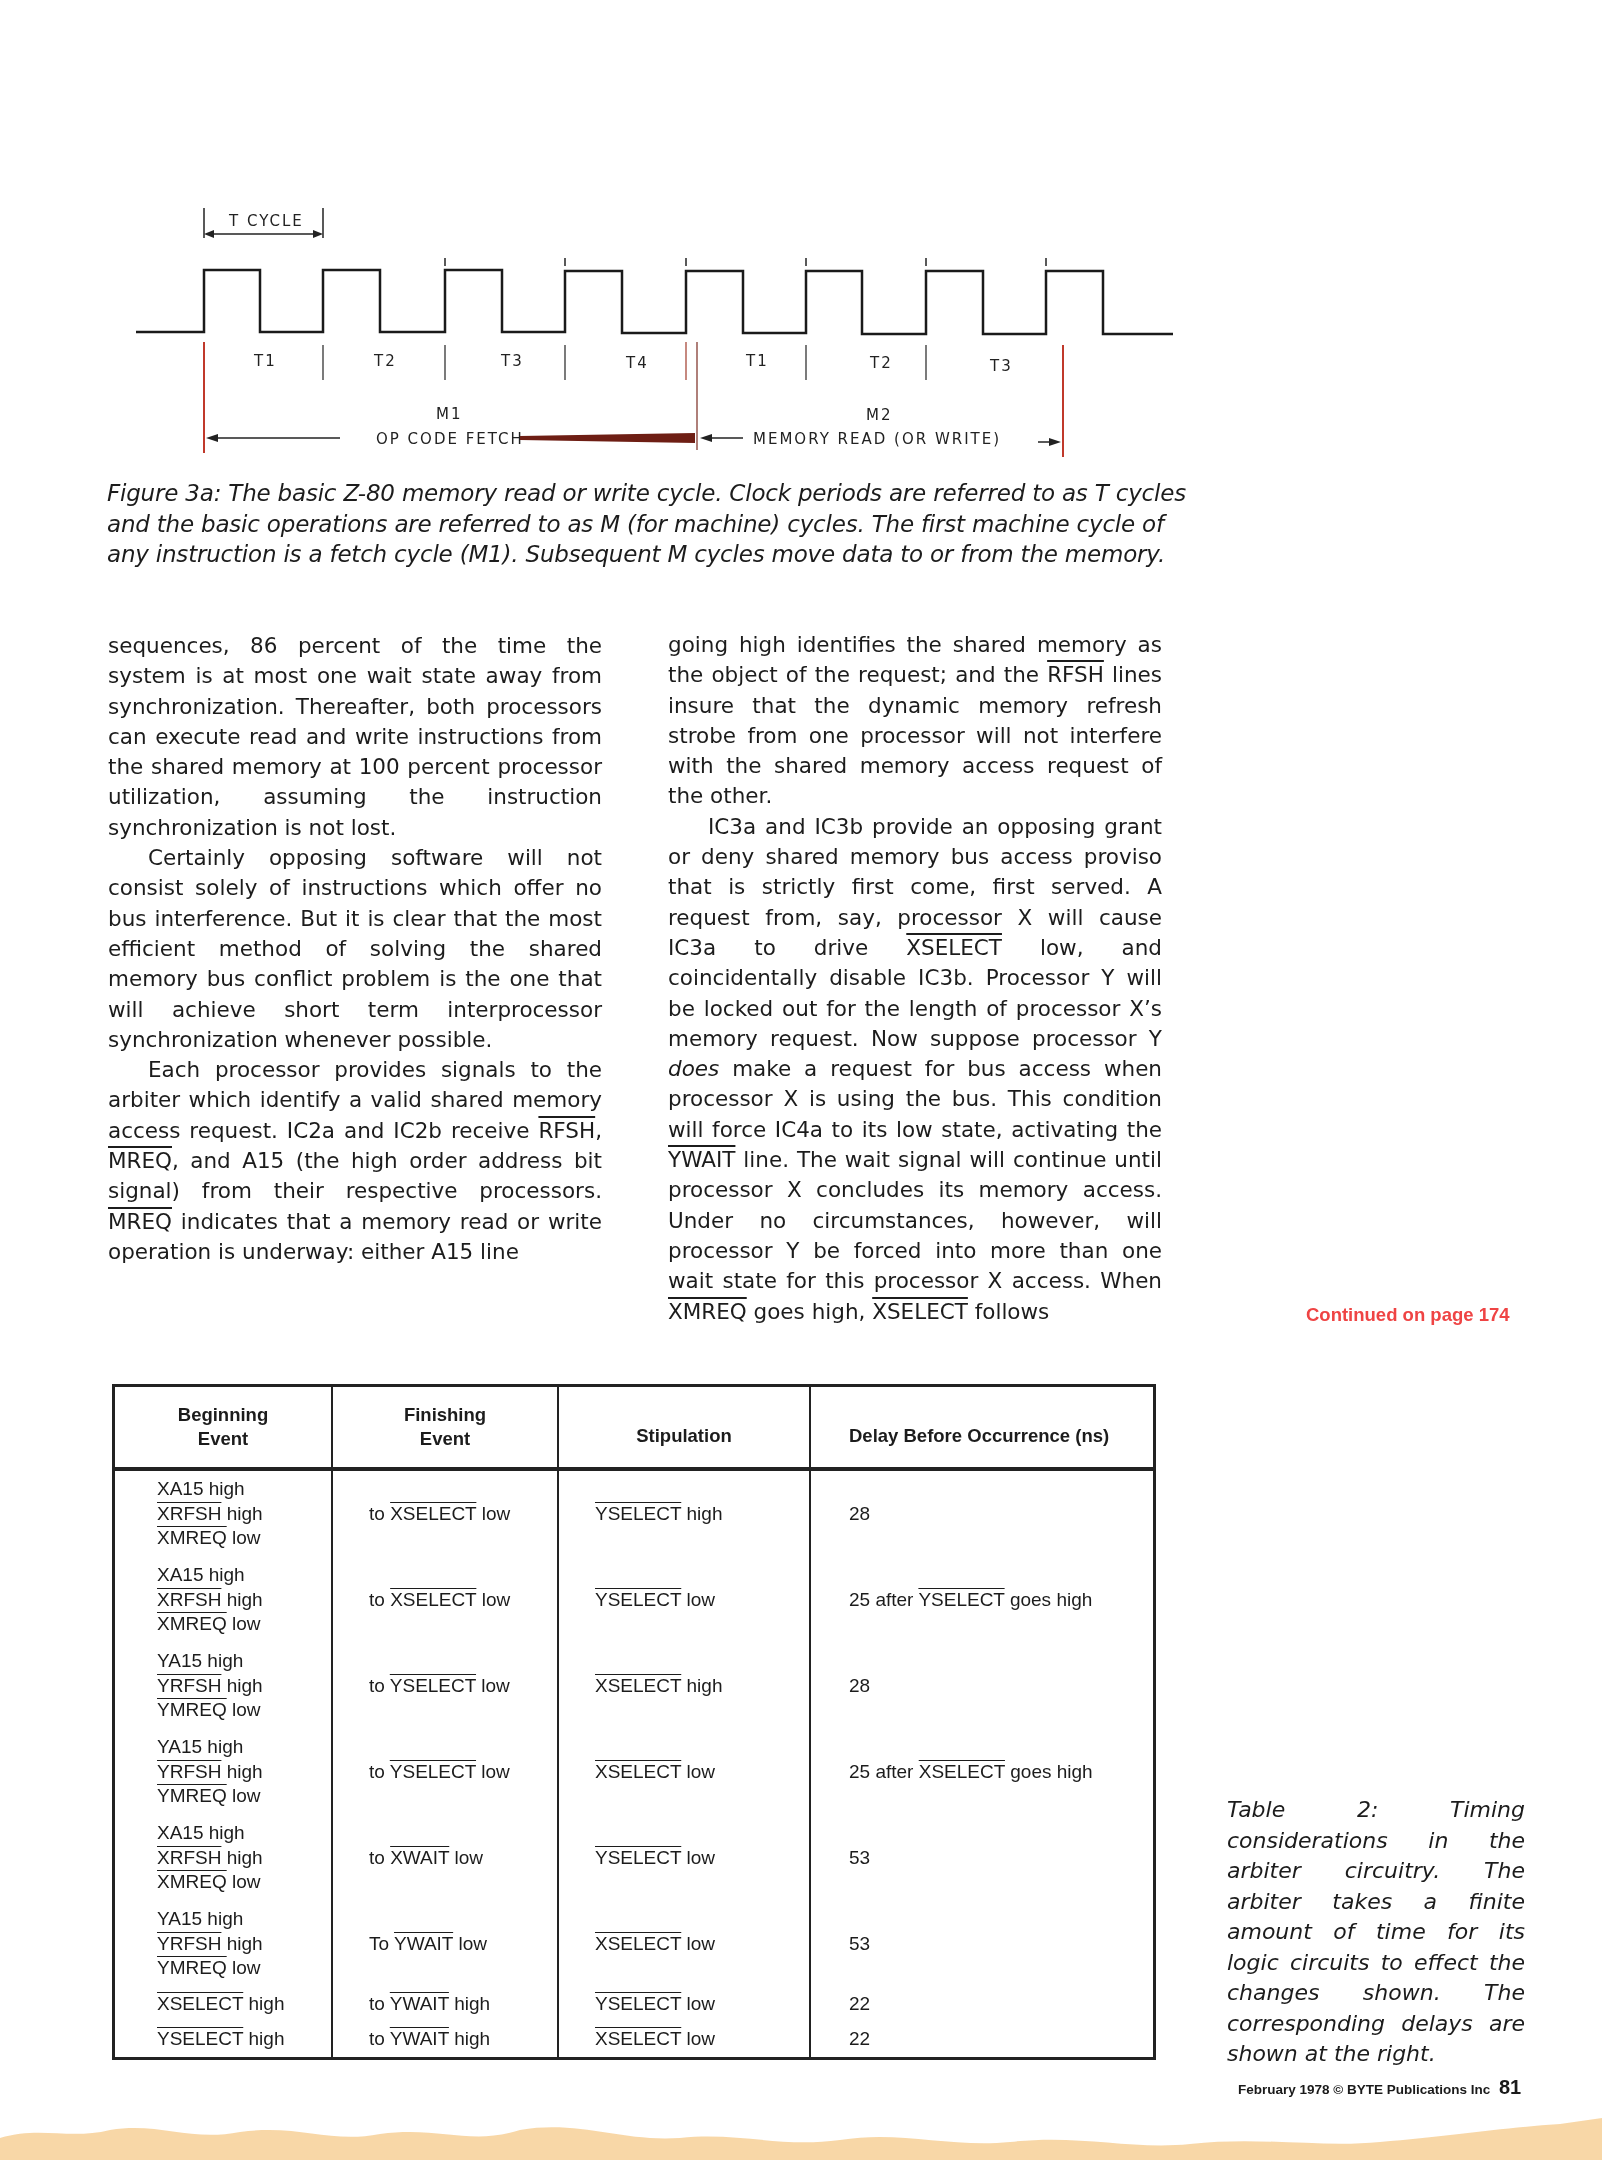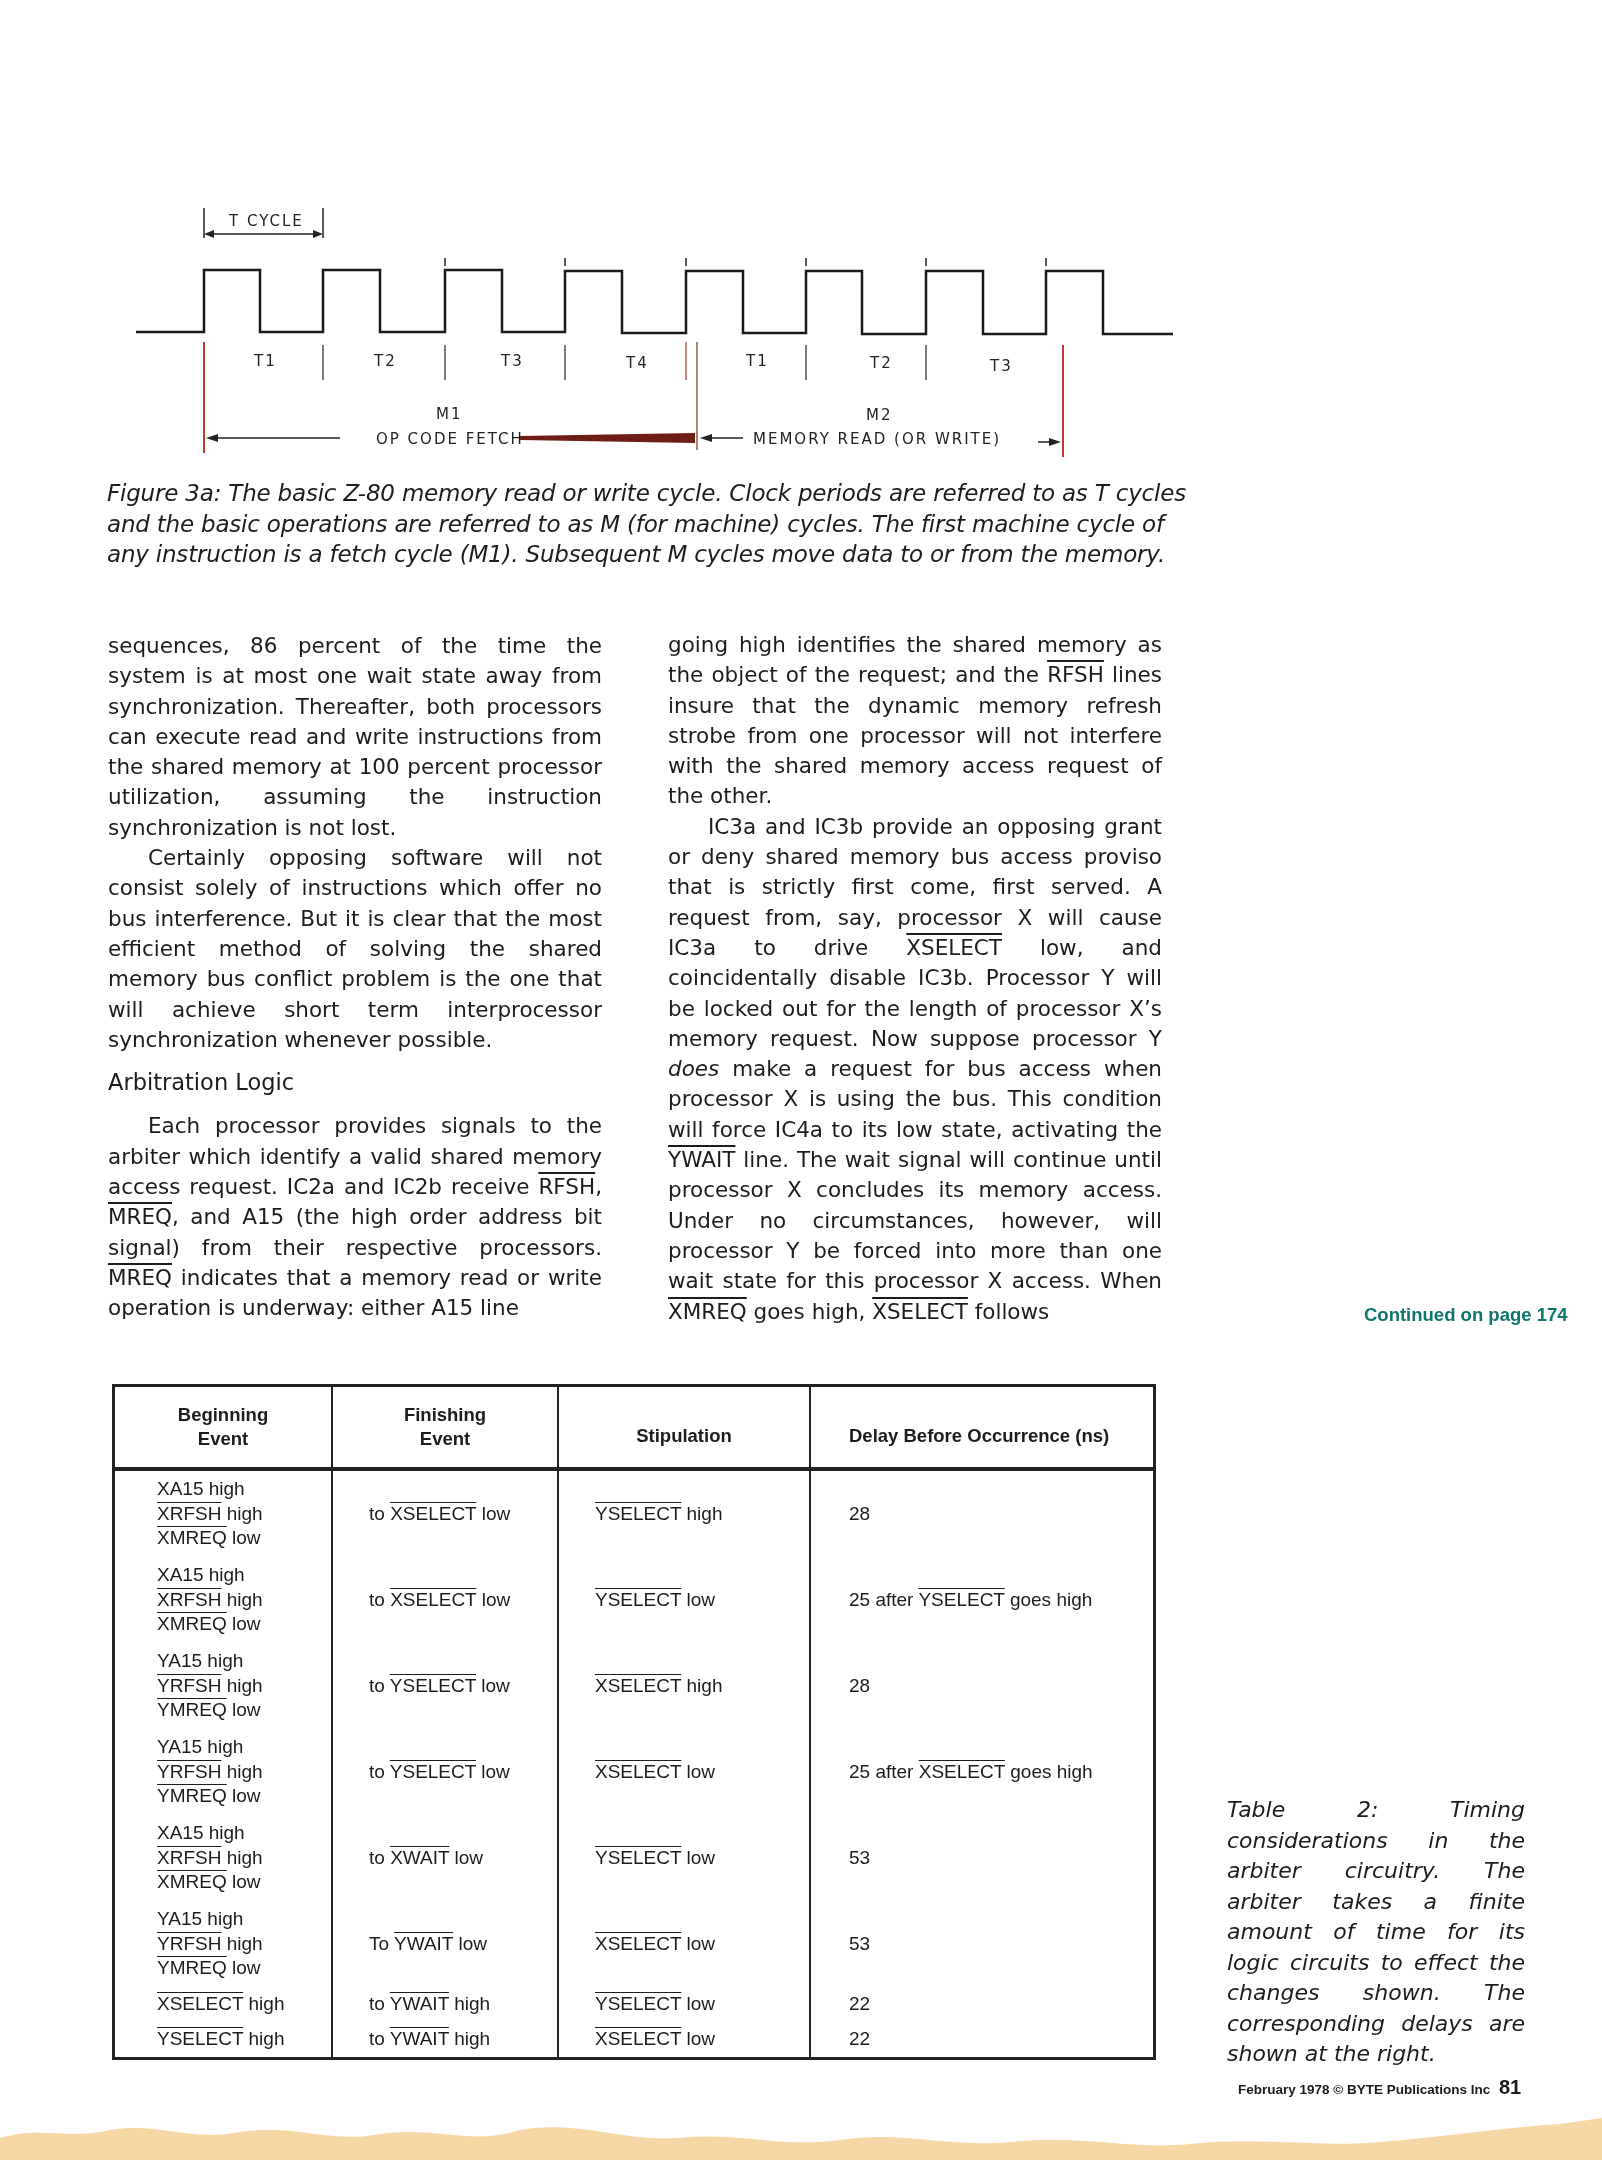--- a/index.html
+++ b/index.html
@@ -31,22 +31,22 @@
   }
   .col p { margin:0; }
   .col p.indent { text-indent:40px; }
   #col-left { left:108px; top:631px; }
   #col-right { left:668px; top:630px; }
   .heading { font-size:22.5px; margin:12px 0 14px 0 !important; text-align:left; }
   .ov { text-decoration:overline; }
   em.it { font-style:italic; }
 
   #continued {
-    left:1364px; top:1304px; font-family:"Liberation Sans", sans-serif;
-    font-weight:bold; font-size:18.5px; color:#0f766e;
+    left:1306px; top:1304px; font-family:"Liberation Sans", sans-serif;
+    font-weight:bold; font-size:18.5px; color:#ef4444;
   }
 
   
   #table-wrap { left:112px; top:1384px; width:1060px; }
   table.timing {
     width:1044px; border-collapse:collapse;
     font-family:"Liberation Sans", sans-serif; font-size:19px; color:#1c1c1c;
     border:3px solid #222;
   }
   table.timing th {
@@ -148,21 +148,20 @@
     <line x1="1010" y1="262" x2="1025" y2="262" stroke="#222" stroke-width="1.5"></line>
     <polygon points="1033,262 1021,258 1021,266" fill="#222"></polygon>
   </svg>
 </div>
 
 <div id="fig-caption" class="abs">Figure 3a: The basic Z-80 memory read or write cycle. Clock periods are referred to as T cycles and the basic operations are referred to as M (for machine) cycles. The first machine cycle of any instruction is a fetch cycle (M1). Subsequent M cycles move data to or from the memory.</div>
 
 <div id="col-left" class="abs col">
   <p>sequences, 86 percent of the time the system is at most one wait state away from synchronization. Thereafter, both processors can execute read and write instructions from the shared memory at 100 percent processor utilization, assuming the instruction synchronization is not lost.</p>
   <p class="indent">Certainly opposing software will not consist solely of instructions which offer no bus interference. But it is clear that the most efficient method of solving the shared memory bus conflict problem is the one that will achieve short term interprocessor synchronization whenever possible.</p>
-  <p class="heading">Arbitration Logic</p>
   <p class="indent"><span>Each processor provides signals to the arbiter which identify a valid shared memory access request. IC2a and IC2b receive </span><span class="ov">RFSH</span><span>, </span><span class="ov">MREQ</span><span>, and A15 (the high order address bit signal) from their respective processors. </span><span class="ov">MREQ</span><span> indicates that a memory read or write operation is underway: either A15 line</span></p>
 </div>
 
 <div id="col-right" class="abs col">
   <p><span>going high identifies the shared memory as the object of the request; and the </span><span class="ov">RFSH</span><span> lines insure that the dynamic memory refresh strobe from one processor will not interfere with the shared memory access request of the other.</span></p>
   <p class="indent"><span>IC3a and IC3b provide an opposing grant or deny shared memory bus access proviso that is strictly first come, first served. A request from, say, processor X will cause IC3a to drive </span><span class="ov">XSELECT</span><span> low, and coincidentally disable IC3b. Processor Y will be locked out for the length of processor X’s memory request. Now suppose processor Y </span><em class="it">does</em><span> make a request for bus access when processor X is using the bus. This condition will force IC4a to its low state, activating the </span><span class="ov">YWAIT</span><span> line. The wait signal will continue until processor X concludes its memory access. Under no circumstances, however, will processor Y be forced into more than one wait state for this processor X access. When </span><span class="ov">XMREQ</span><span> goes high, </span><span class="ov">XSELECT</span><span> follows</span></p>
 </div>
 
 <div id="continued" class="abs">Continued on page 174</div>
 

